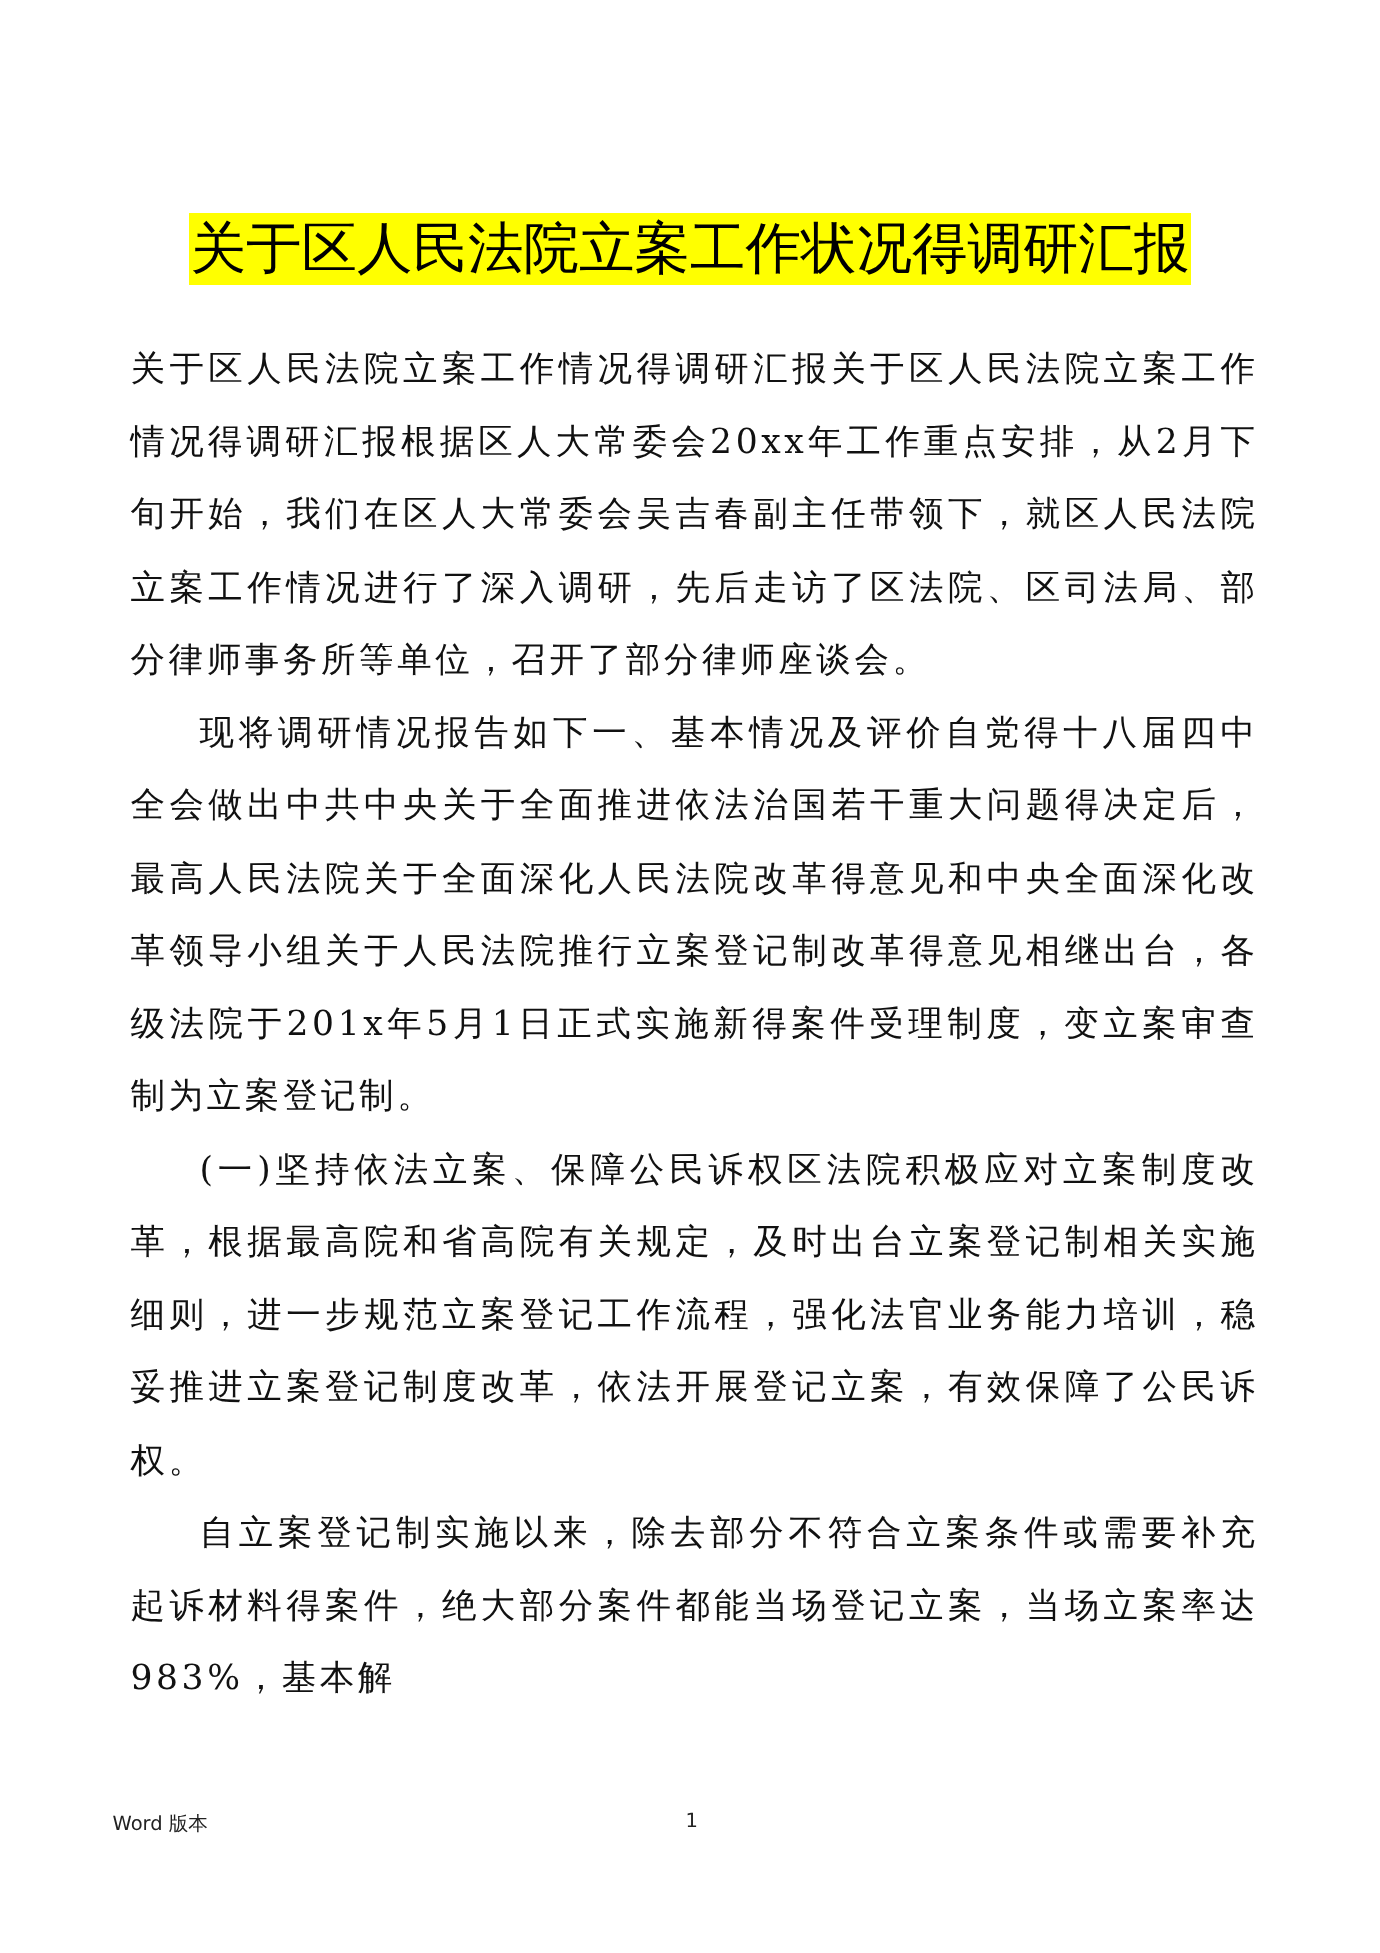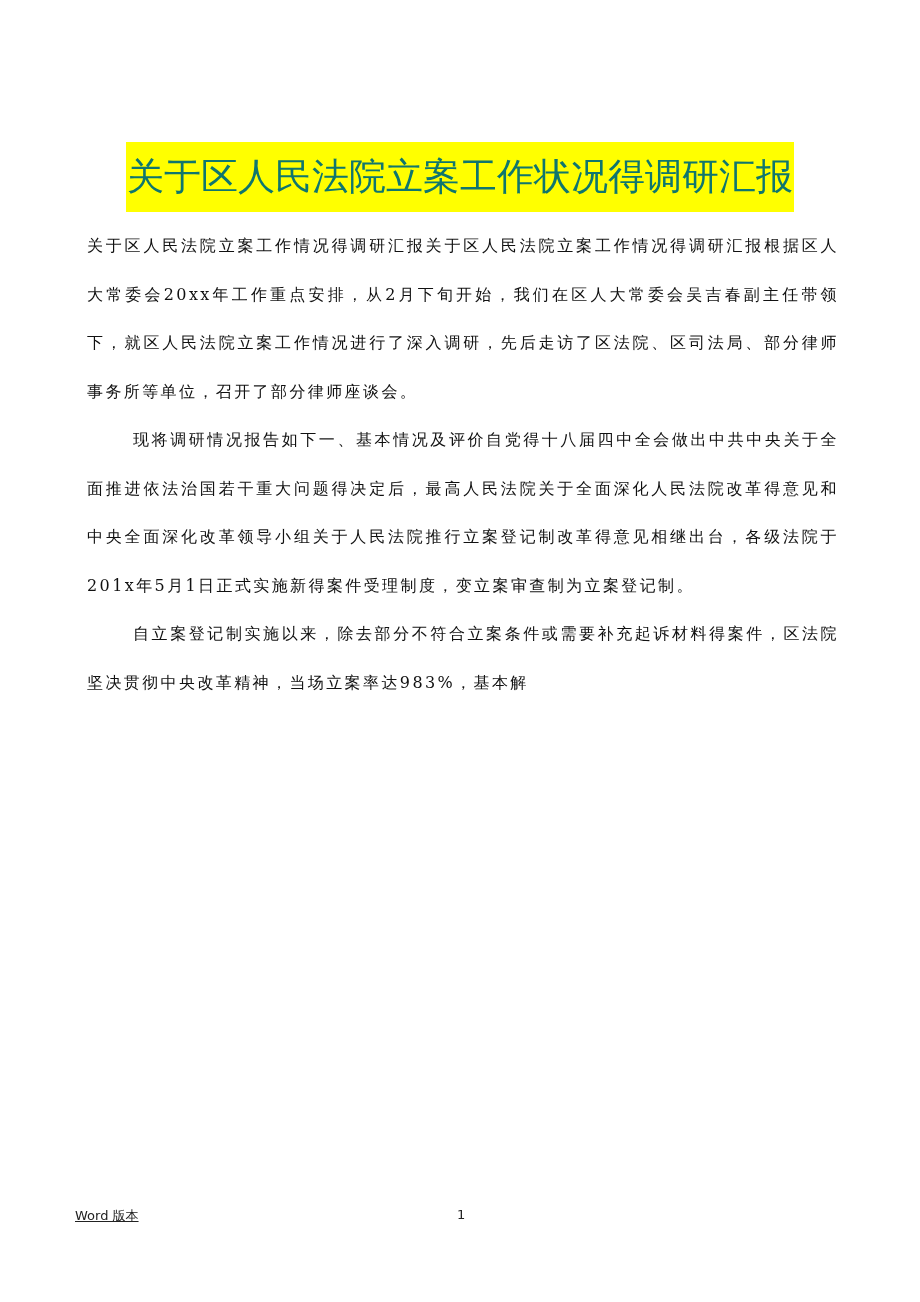--- a/index.html
+++ b/index.html
@@ -24,38 +24,38 @@
   .title-wrap {
     position: absolute;
     top: 142px;
     left: 0;
     width: 920px;
     text-align: center;
   }
   .title {
     display: inline-block;
     background: #ffff00;
-    color: #0f766e;
+    color: #000000;
     font-family: "DejaVu Sans", "Liberation Sans", sans-serif;
     font-size: 37px;
     line-height: 48px;
     height: 48px;
-    padding: 11px 1px;
+    padding: 0 1px;
     letter-spacing: 0px;
     white-space: nowrap;
   }
   .body-text {
     position: absolute;
     left: 87px;
     top: 222px;
     width: 752px;
   }
   .para {
     margin: 0;
-    font-size: 16px;
+    font-size: 23px;
     line-height: 48.5px;
     text-align: justify;
     text-align-last: left;
     letter-spacing: 2.4px;
   }
   .para.indent {
     text-indent: 46px;
   }
   .footer {
     position: absolute;
@@ -64,41 +64,41 @@
     width: 920px;
     height: 20px;
     font-family: "DejaVu Sans", "Liberation Sans", sans-serif;
     font-size: 13px;
     color: #222222;
   }
   .footer-left {
     position: absolute;
     left: 75px;
     top: 0;
-    text-decoration: underline;
   }
   .footer-center {
     position: absolute;
     left: 457px;
     top: 0;
   }
 </style>
 </head>
 <body>
 
 <div class="page">
 
   <div class="title-wrap">
     <span class="title">关于区人民法院立案工作状况得调研汇报</span>
   </div>
 
   <div class="body-text">
     <p class="para">关于区人民法院立案工作情况得调研汇报关于区人民法院立案工作情况得调研汇报根据区人大常委会20xx年工作重点安排，从2月下旬开始，我们在区人大常委会吴吉春副主任带领下，就区人民法院立案工作情况进行了深入调研，先后走访了区法院、区司法局、部分律师事务所等单位，召开了部分律师座谈会。</p>
     <p class="para indent">现将调研情况报告如下一、基本情况及评价自党得十八届四中全会做出中共中央关于全面推进依法治国若干重大问题得决定后，最高人民法院关于全面深化人民法院改革得意见和中央全面深化改革领导小组关于人民法院推行立案登记制改革得意见相继出台，各级法院于201x年5月1日正式实施新得案件受理制度，变立案审查制为立案登记制。</p>
-    <p class="para indent">自立案登记制实施以来，除去部分不符合立案条件或需要补充起诉材料得案件，区法院坚决贯彻中央改革精神，当场立案率达983%，基本解</p>
+    <p class="para indent">(一)坚持依法立案、保障公民诉权区法院积极应对立案制度改革，根据最高院和省高院有关规定，及时出台立案登记制相关实施细则，进一步规范立案登记工作流程，强化法官业务能力培训，稳妥推进立案登记制度改革，依法开展登记立案，有效保障了公民诉权。</p>
+    <p class="para indent">自立案登记制实施以来，除去部分不符合立案条件或需要补充起诉材料得案件，绝大部分案件都能当场登记立案，当场立案率达983%，基本解</p>
   </div>
 
   <div class="footer">
     <span class="footer-left">Word 版本</span>
     <span class="footer-center">1</span>
   </div>
 
 </div>
 
 </body></html>

